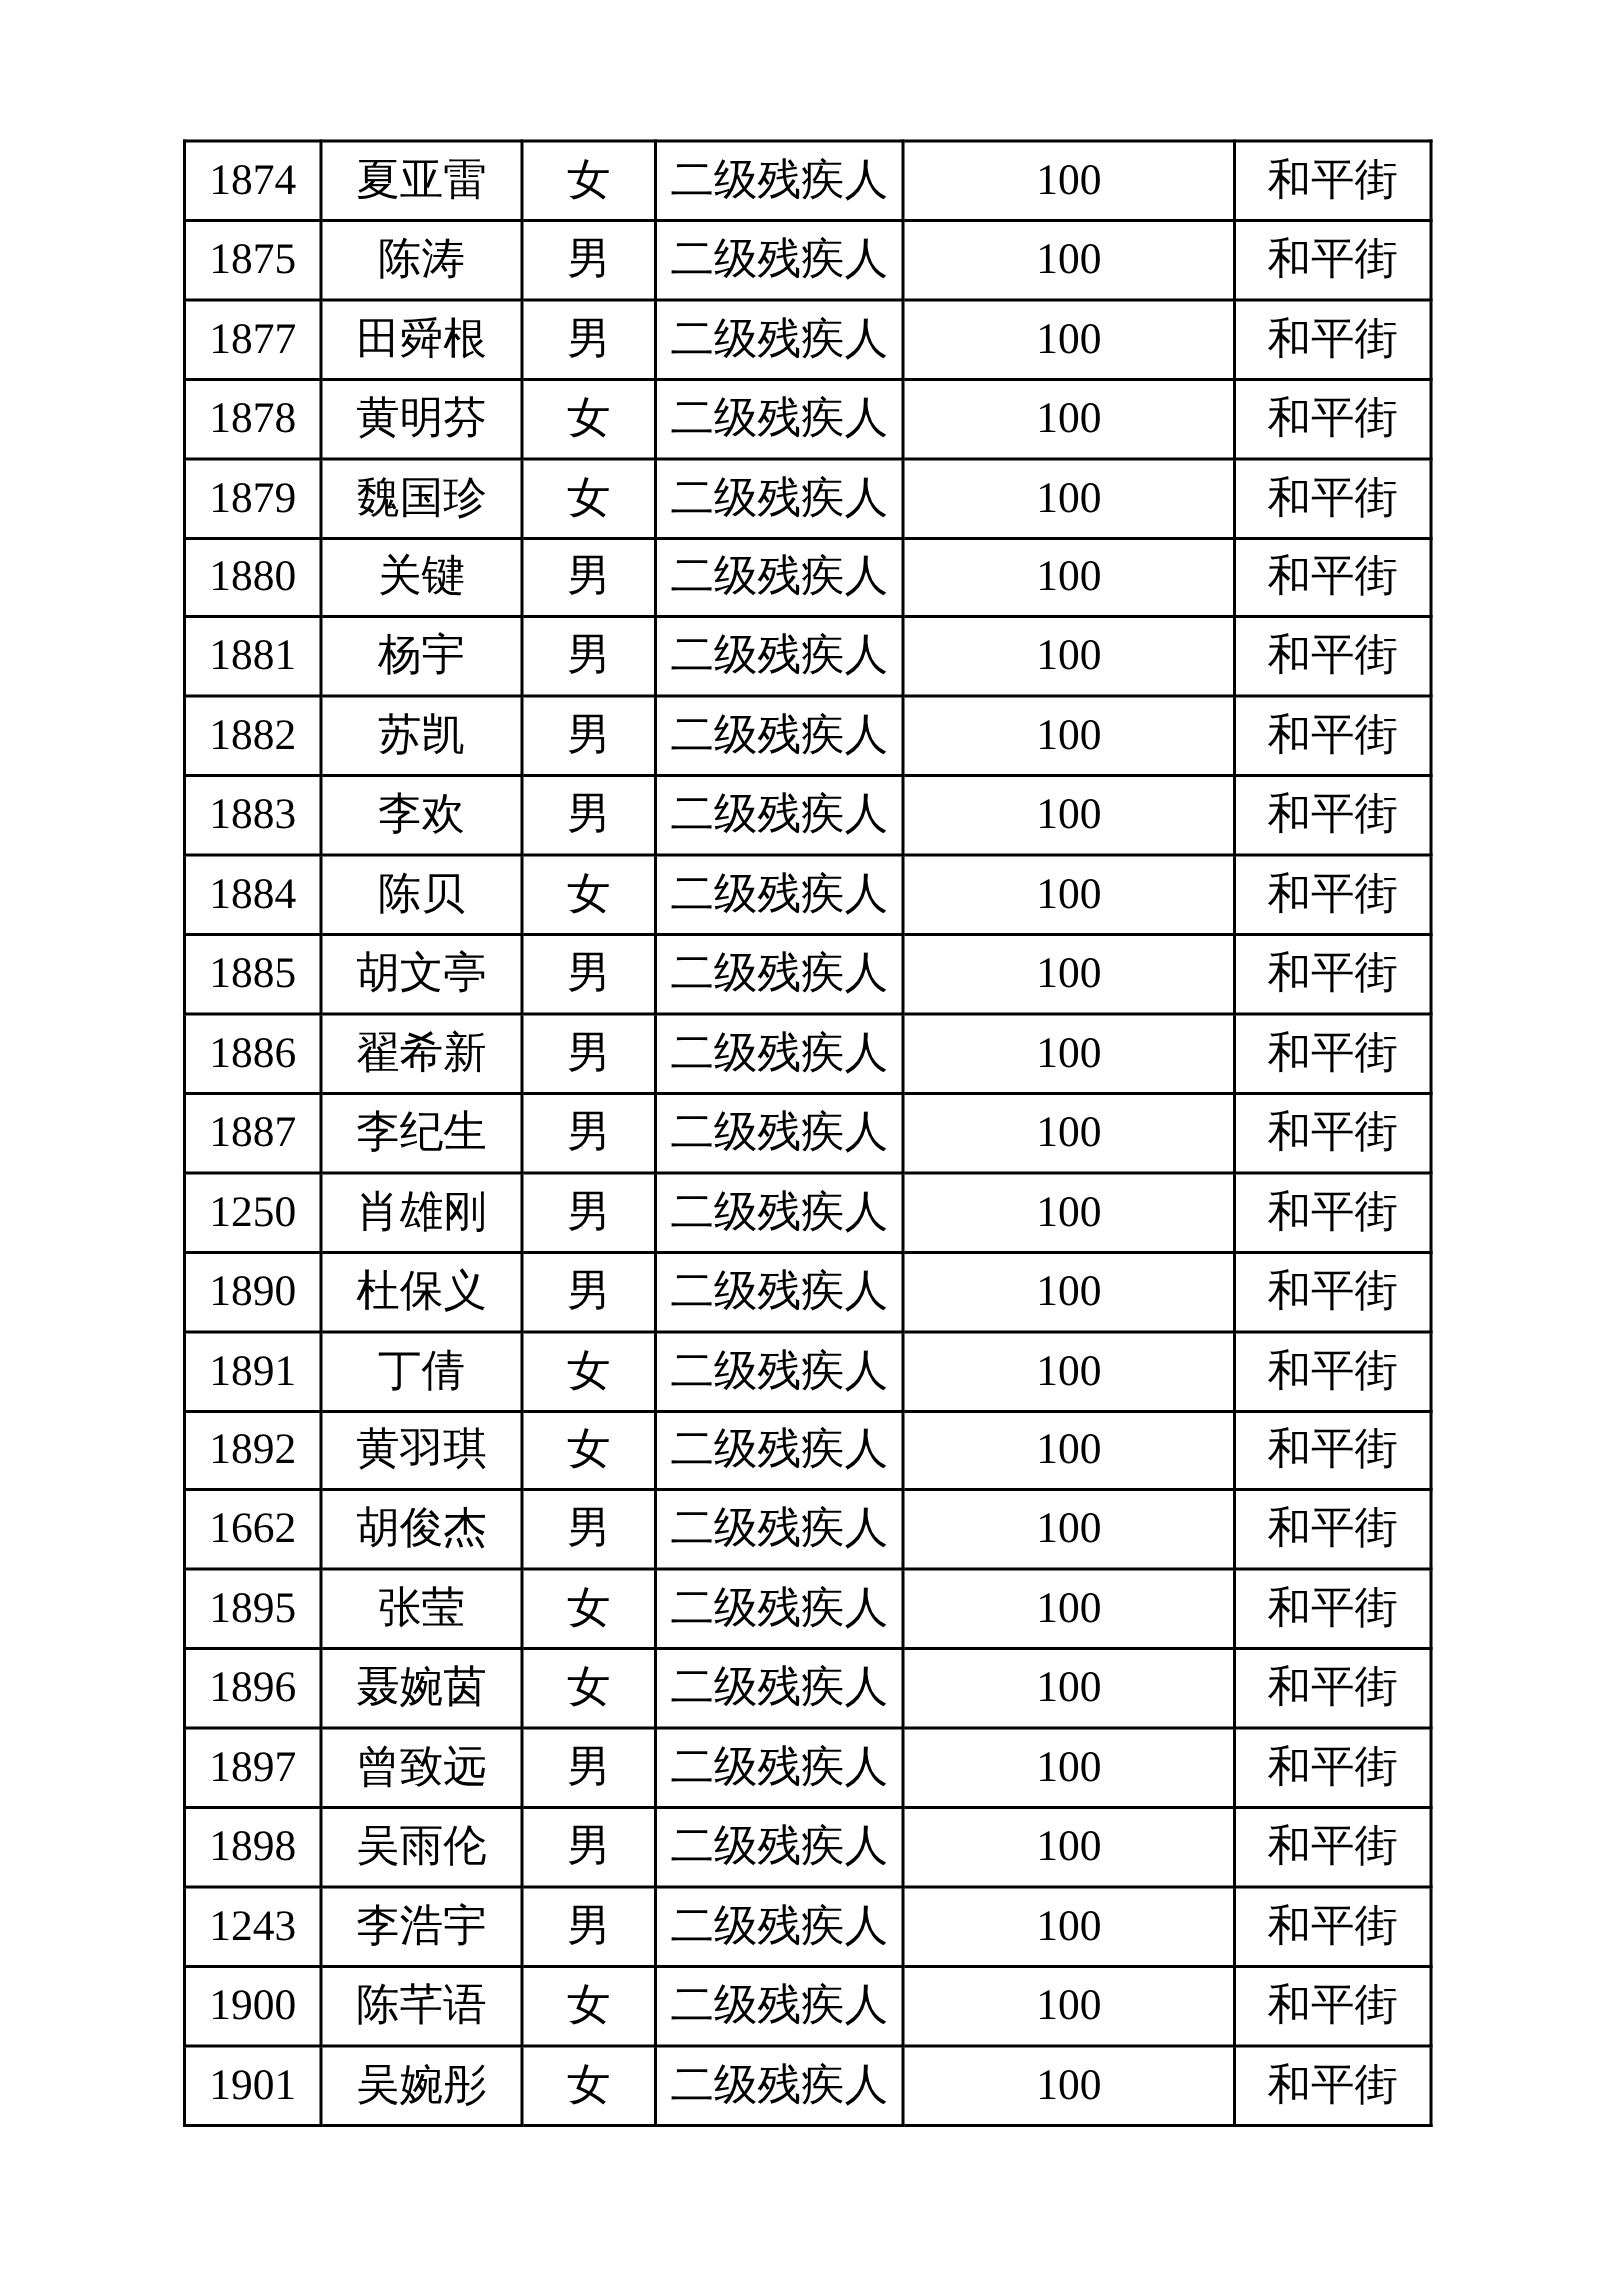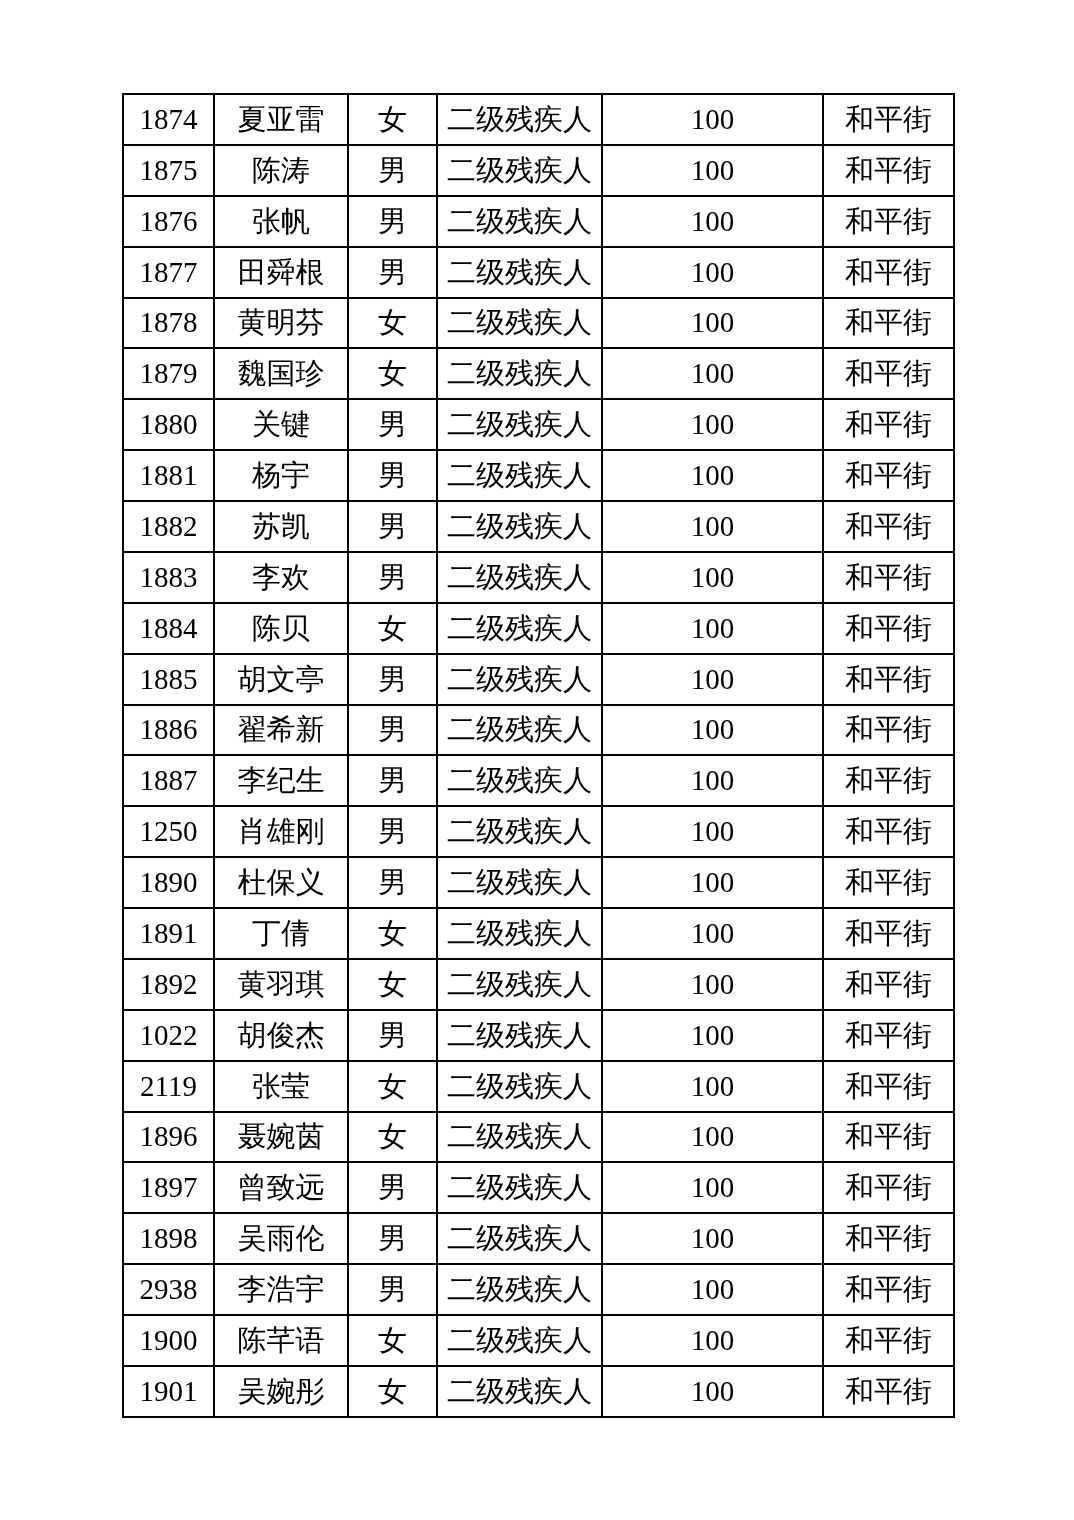--- a/index.html
+++ b/index.html
@@ -79,28 +79,20 @@
           </tr>
           <tr>
             <td>1875</td>
             <td>陈涛</td>
             <td>男</td>
             <td>二级残疾人</td>
             <td>100</td>
             <td>和平街</td>
           </tr>
           <tr>
-            <td>1876</td>
-            <td>张帆</td>
-            <td>男</td>
-            <td>二级残疾人</td>
-            <td>100</td>
-            <td>和平街</td>
-          </tr>
-          <tr>
             <td>1877</td>
             <td>田舜根</td>
             <td>男</td>
             <td>二级残疾人</td>
             <td>100</td>
             <td>和平街</td>
           </tr>
           <tr>
             <td>1878</td>
             <td>黄明芬</td>
@@ -207,29 +199,29 @@
           </tr>
           <tr>
             <td>1892</td>
             <td>黄羽琪</td>
             <td>女</td>
             <td>二级残疾人</td>
             <td>100</td>
             <td>和平街</td>
           </tr>
           <tr>
-            <td>1022</td>
+            <td>1662</td>
             <td>胡俊杰</td>
             <td>男</td>
             <td>二级残疾人</td>
             <td>100</td>
             <td>和平街</td>
           </tr>
           <tr>
-            <td>2119</td>
+            <td>1895</td>
             <td>张莹</td>
             <td>女</td>
             <td>二级残疾人</td>
             <td>100</td>
             <td>和平街</td>
           </tr>
           <tr>
             <td>1896</td>
             <td>聂婉茵</td>
             <td>女</td>
@@ -247,21 +239,21 @@
           </tr>
           <tr>
             <td>1898</td>
             <td>吴雨伦</td>
             <td>男</td>
             <td>二级残疾人</td>
             <td>100</td>
             <td>和平街</td>
           </tr>
           <tr>
-            <td>2938</td>
+            <td>1243</td>
             <td>李浩宇</td>
             <td>男</td>
             <td>二级残疾人</td>
             <td>100</td>
             <td>和平街</td>
           </tr>
           <tr>
             <td>1900</td>
             <td>陈芊语</td>
             <td>女</td>

